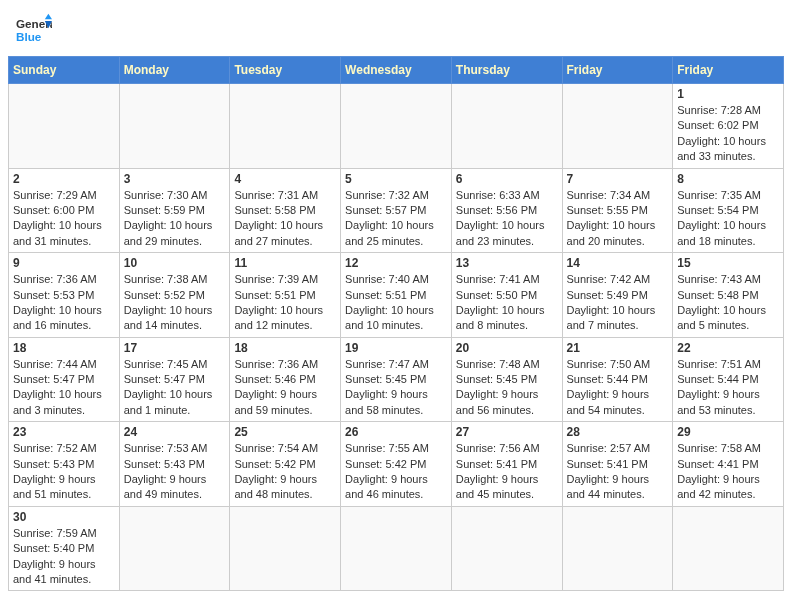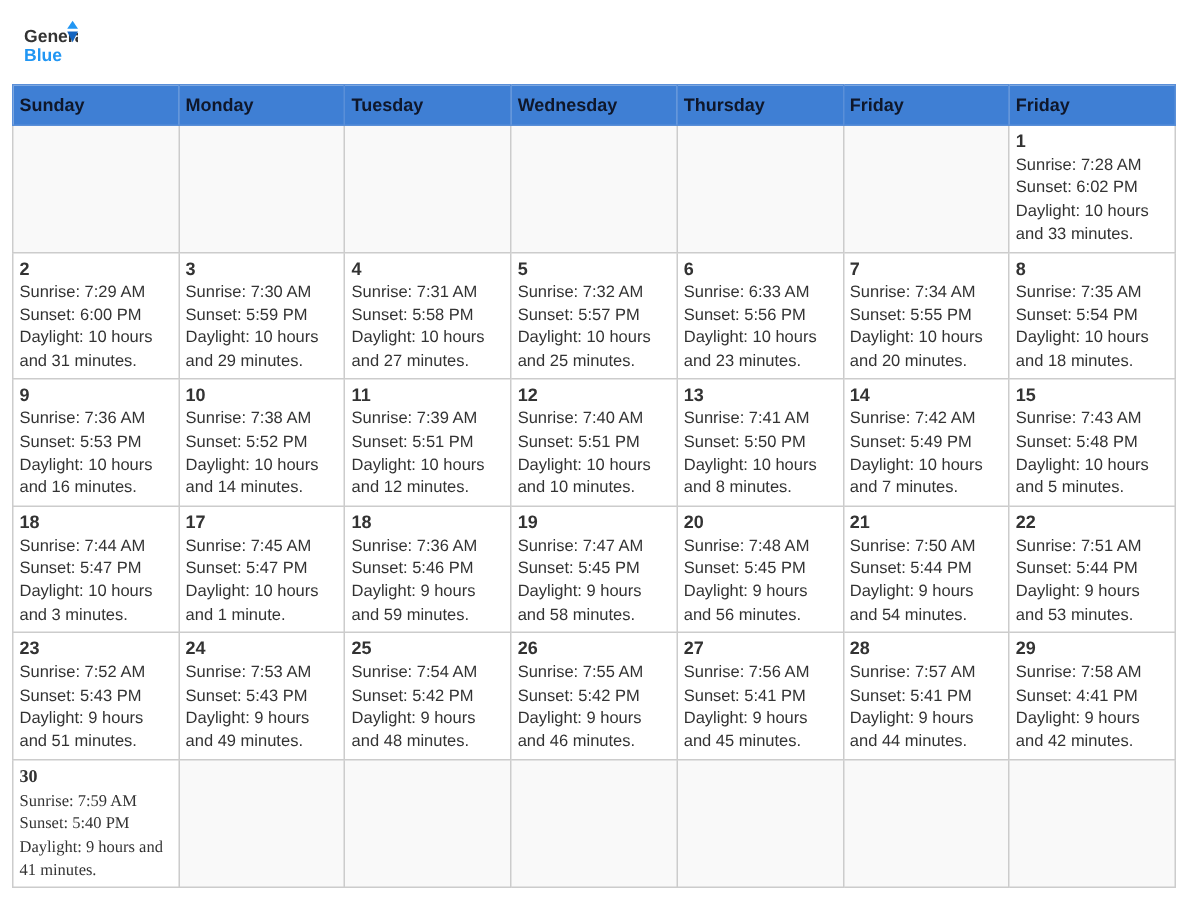--- a/index.html
+++ b/index.html
@@ -44,21 +44,21 @@
       font-size: 14px;
       color: #555;
     }
     table {
       width: 100%;
       border-collapse: collapse;
       table-layout: fixed;
     }
     thead th {
       background: #3f7fd4;
-      color: #0f172a;
+      color: #fef9c3;
       font-size: 12px;
       font-weight: bold;
       padding: 6px 4px;
       border: 1px solid #5a8fd8;
       text-align: left;
     }
     tbody td {
       vertical-align: top;
       border: 1px solid #ccc;
       padding: 3px 4px;
@@ -76,21 +76,20 @@
     .day-info {
       font-size: 11px;
       line-height: 1.4;
       color: #333;
     }
     .empty {
       background: #f9f9f9;
     }
     .last-row td {
       height: 70px;
-      font-family: Liberation Serif, serif;
     }
   </style>
 </head>
 <body>
 
 <div class="page">
   <div class="header">
     <div class="logo">
       <svg class="logo-icon" viewBox="0 0 40 40" width="40" height="40">
         <text x="0" y="18" font-size="13" font-family="Arial" fill="#333" font-weight="bold">General</text>
@@ -291,21 +290,21 @@
 Daylight: 9 hours and 46 minutes.</div>
             </td>
             <td>
               <span class="day-num">27</span>
               <div class="day-info">Sunrise: 7:56 AM
 Sunset: 5:41 PM
 Daylight: 9 hours and 45 minutes.</div>
             </td>
             <td>
               <span class="day-num">28</span>
-              <div class="day-info">Sunrise: 7:57 AM
+              <div class="day-info">Sunrise: 2:57 AM
 Sunset: 5:41 PM
 Daylight: 9 hours and 44 minutes.</div>
             </td>
             <td>
               <span class="day-num">29</span>
               <div class="day-info">Sunrise: 7:58 AM
 Sunset: 4:41 PM
 Daylight: 9 hours and 42 minutes.</div>
             </td>
           </tr>

